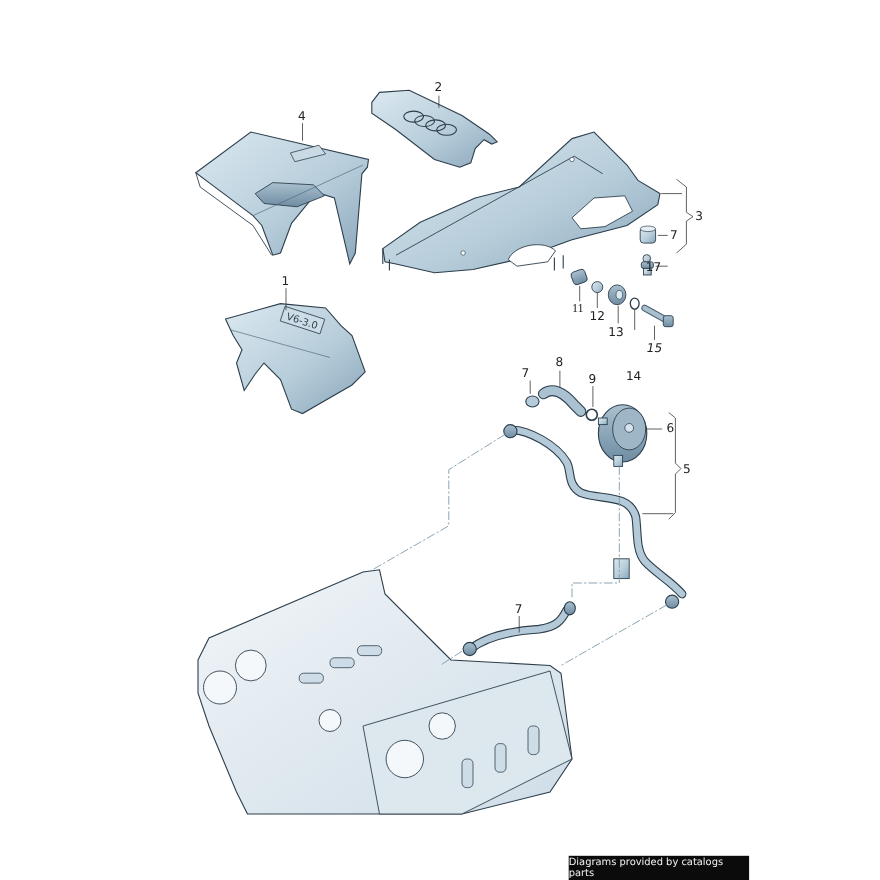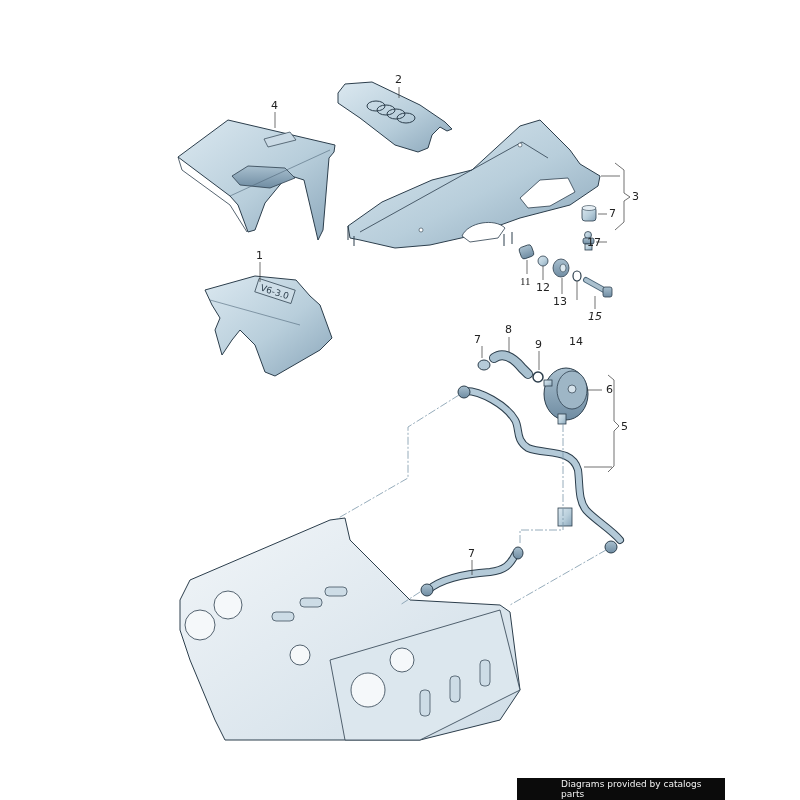--- a/index.html
+++ b/index.html
@@ -1,19 +1,19 @@
 <!DOCTYPE html>
 <html><head>
 <meta charset="utf-8">
 <style>
   html, body { margin: 0; padding: 0; background: #ffffff; }
   body { width: 800px; height: 800px; position: relative; overflow: hidden; font-family: "DejaVu Sans", sans-serif; }
   #diagram { position: absolute; left: 0; top: 0; width: 800px; height: 800px; }
   .callout { position: absolute; font-size: 11px; color: #222; font-family: "DejaVu Sans", sans-serif; line-height: 1; }
-  .footer { position: absolute; left: 517px; top: 778px; width: 164px; height: 22px; background: #0b0b0b; color: #f2f2f2; font-size: 9px; display: flex; align-items: center; justify-content: center; font-family: "DejaVu Sans", sans-serif; padding-left: 44px; }
+  .footer { position: absolute; left: 517px; top: 778px; width: 164px; height: 22px; background: #0b0b0b; color: #f2f2f2; font-size: 9px; display: flex; align-items: center; justify-content: center; font-family: "DejaVu Sans", sans-serif; }
 </style>
 </head>
 <body>
 
 <svg id="diagram" viewBox="0 0 800 800" xmlns="http://www.w3.org/2000/svg">
   <defs>
     <linearGradient id="gPart" x1="0" y1="0" x2="1" y2="1">
       <stop offset="0" stop-color="#dbe8f0"></stop>
       <stop offset="0.55" stop-color="#b8cedb"></stop>
       <stop offset="1" stop-color="#8aa6ba"></stop>

